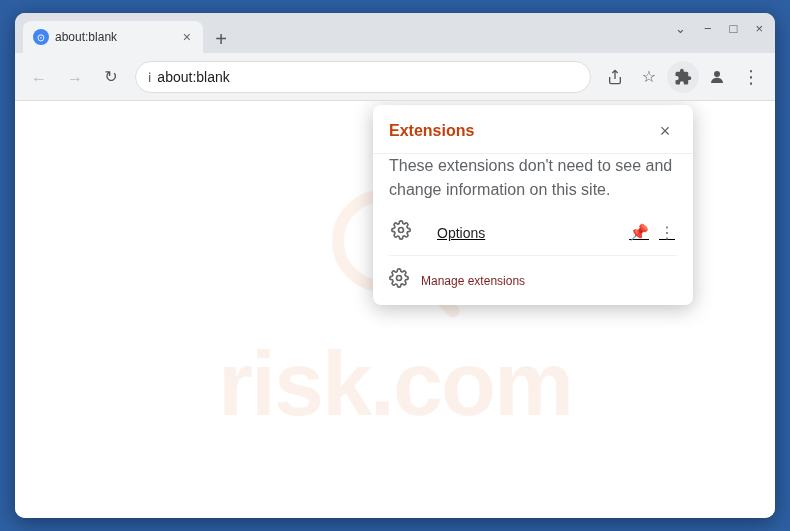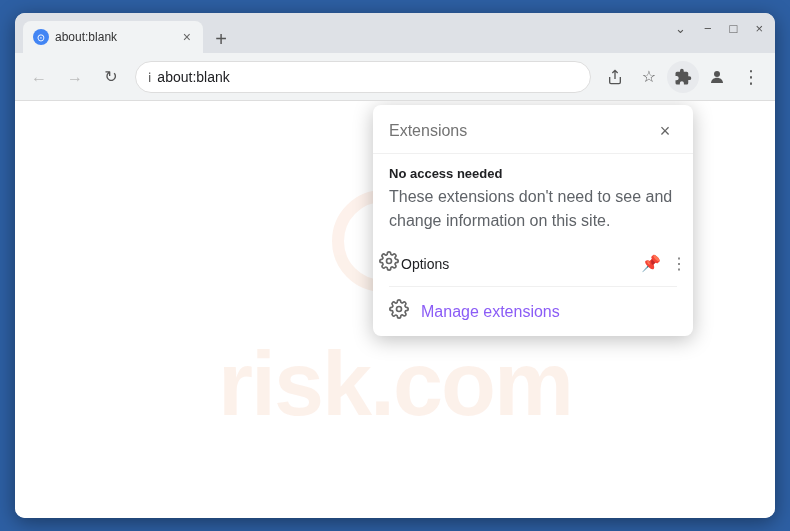--- a/index.html
+++ b/index.html
@@ -188,22 +188,22 @@
     }
     .popup-header {
       display: flex;
       align-items: center;
       justify-content: space-between;
       padding: 14px 16px 10px;
       border-bottom: 1px solid #f0f0f0;
     }
     .popup-title {
       font-size: 16px;
-      font-weight: 400;
-      color: #737373;
+      font-weight: 700;
+      color: #c2410c;
     }
     .popup-close {
       font-size: 18px;
       color: #666;
       cursor: pointer;
       width: 24px;
       height: 24px;
       display: flex;
       align-items: center;
       justify-content: center;
@@ -217,23 +217,24 @@
     }
     .popup-section-desc {
       font-size: 16px;
       color: #5f6368;
       padding: 0 16px 8px;
       line-height: 1.5;
     }
     .popup-item {
       display: flex;
       align-items: center;
-      padding: 10px 4px;
-      gap: 0;
-      cursor: pointer;
+      padding: 10px 16px;
+      gap: 24px;
+      cursor: pointer;
+      text-decoration: underline;
     }
     .popup-item-icon {
       font-size: 18px;
       color: #555;
       width: 24px;
       text-align: center;
     }
     .popup-item-label {
       font-size: 14px;
       color: #202124;
@@ -260,22 +261,22 @@
       align-items: center;
       padding: 12px 16px;
       gap: 12px;
       cursor: pointer;
     }
     .manage-icon {
       font-size: 18px;
       color: #555;
     }
     .manage-label {
-      font-size: 16px;
-      color: #8b5cf6;
+      font-size: 12px;
+      color: #7f1d1d;
     }
   </style>
 </head>
 <body>
 
 <div class="browser-window">
 
   <div class="title-bar">
     <div class="tab-strip">
       <div class="tab">
@@ -344,21 +345,20 @@
         <span class="watermark-text">risk.com</span>
       </div>
     </div>
 
     <div class="extensions-popup">
       <div class="popup-header">
         <span class="popup-title">Extensions</span>
         <span class="popup-close">×</span>
       </div>
       <div>
-        <div class="popup-section-title">No access needed</div>
         <div class="popup-section-desc">These extensions don't need to see and change
 information on this site.</div>
       </div>
       <div class="popup-item">
         <span class="popup-item-icon">
           <svg width="20" height="20" viewBox="0 0 24 24" fill="none" stroke="#666" stroke-width="2">
             <circle cx="12" cy="12" r="3"></circle>
             <path d="M19.4 15a1.65 1.65 0 00.33 1.82l.06.06a2 2 0 010 2.83 2 2 0 01-2.83 0l-.06-.06a1.65 1.65 0 00-1.82-.33 1.65 1.65 0 00-1 1.51V21a2 2 0 01-4 0v-.09A1.65 1.65 0 009 19.4a1.65 1.65 0 00-1.82.33l-.06.06a2 2 0 01-2.83-2.83l.06-.06A1.65 1.65 0 004.68 15a1.65 1.65 0 00-1.51-1H3a2 2 0 010-4h.09A1.65 1.65 0 004.6 9a1.65 1.65 0 00-.33-1.82l-.06-.06a2 2 0 012.83-2.83l.06.06A1.65 1.65 0 009 4.68a1.65 1.65 0 001-1.51V3a2 2 0 014 0v.09a1.65 1.65 0 001 1.51 1.65 1.65 0 001.82-.33l.06-.06a2 2 0 012.83 2.83l-.06.06A1.65 1.65 0 0019.4 9a1.65 1.65 0 001.51 1H21a2 2 0 010 4h-.09a1.65 1.65 0 00-1.51 1z"></path>
           </svg>
         </span>

